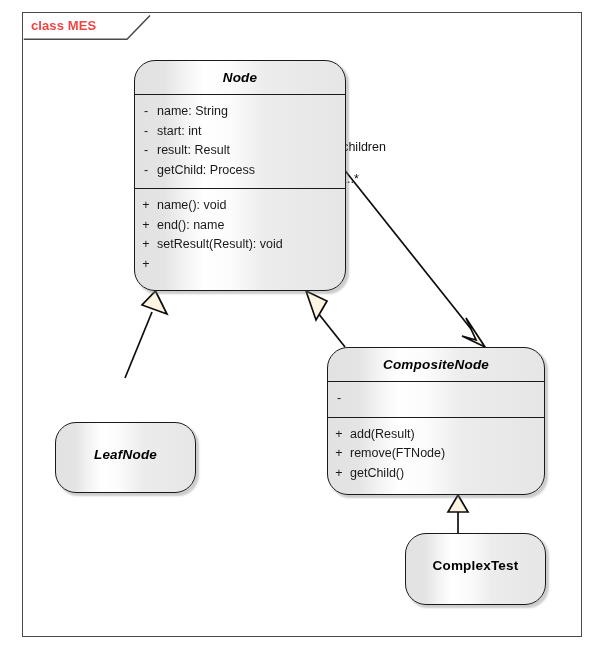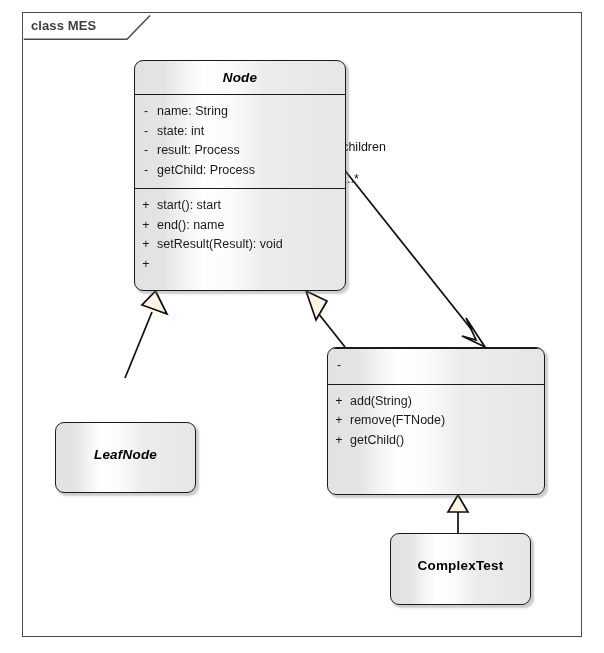--- a/index.html
+++ b/index.html
@@ -35,40 +35,40 @@
     top: 12px;
     height: 26px;
     box-sizing: border-box;
     display: flex;
     align-items: center;
     padding-left: 8px;
     padding-right: 26px;
     background: #ffffff;
     font-size: 13px;
     font-weight: bold;
-    color: #404040;
+    color: #ef4444;
     letter-spacing: 0.1px;
     border-left: 1.5px solid #4a4a4a;
     border-top: 1.5px solid #4a4a4a;
   }
   #frame-tab-cut {
     position: absolute;
     left: 0;
     top: 0;
     width: 130px;
     height: 27px;
     pointer-events: none;
   }
 
   
   .cls {
     position: absolute;
     box-sizing: border-box;
     border: 1.6px solid #1a1a1a;
-    border-radius: 9px;
+    border-radius: 21px;
     background:
       linear-gradient(to right,
         #e2e2e2 0%,
         #e4e4e4 14%,
         #f4f4f4 24%,
         #ffffff 33%,
         #fbfbfb 46%,
         #ececec 62%,
         #e6e6e6 100%);
     box-shadow: 2.5px 2.5px 2px rgba(120,120,120,0.38);
@@ -108,21 +108,21 @@
     color: #1a1a1a;
   }
   .member .sig {
     flex: 1 1 auto;
   }
 
   
   #cls-node        { left: 134px; top: 60px;  width: 212px; height: 231px; }
   #cls-leafnode    { left: 55px;  top: 378px; width: 141px; height: 71px; margin-top: 44px;  }
   #cls-composite   { left: 327px; top: 347px; width: 218px; height: 148px; }
-  #cls-complextest { left: 390px; top: 533px; width: 141px; height: 72px;  }
+  #cls-complextest { left: 405px; top: 533px; width: 141px; height: 72px;  }
 
   #cls-leafnode .cls-name,
   #cls-complextest .cls-name {
     padding-top: 24px;
   }
 
   
   #edges {
     position: absolute;
     left: 0;
@@ -201,67 +201,68 @@
   <div class="cls" id="cls-node">
     <div class="cls-name">Node</div>
     <div class="divider"></div>
     <div class="compartment">
       <div class="member">
         <span class="vis">-</span>
         <span class="sig">name: String</span>
       </div>
       <div class="member">
         <span class="vis">-</span>
-        <span class="sig">state: int</span>
-      </div>
-      <div class="member">
-        <span class="vis">-</span>
-        <span class="sig">result: Process</span>
+        <span class="sig">start: int</span>
+      </div>
+      <div class="member">
+        <span class="vis">-</span>
+        <span class="sig">result: Result</span>
       </div>
       <div class="member">
         <span class="vis">-</span>
         <span class="sig">getChild: Process</span>
       </div>
     </div>
     <div class="divider"></div>
     <div class="compartment">
       <div class="member">
         <span class="vis">+</span>
-        <span class="sig">start(): start</span>
+        <span class="sig">name(): void</span>
       </div>
       <div class="member">
         <span class="vis">+</span>
         <span class="sig">end(): name</span>
       </div>
       <div class="member">
         <span class="vis">+</span>
         <span class="sig">setResult(Result): void</span>
       </div>
       <div class="member">
         <span class="vis">+</span>
       </div>
     </div>
   </div>
 
   <div class="cls" id="cls-leafnode">
     <div class="cls-name">LeafNode</div>
   </div>
 
   <div class="cls" id="cls-composite">
-    <div class="divider"></div>
-    <div class="compartment">
-      <div class="member">
-        <span class="vis">-</span>
-      </div>
-    </div>
-    <div class="divider"></div>
-    <div class="compartment">
-      <div class="member">
-        <span class="vis">+</span>
-        <span class="sig">add(String)</span>
+    <div class="cls-name">CompositeNode</div>
+    <div class="divider"></div>
+    <div class="compartment">
+      <div class="member">
+        <span class="vis">-</span>
+      </div>
+    </div>
+    <div class="divider"></div>
+    <div class="compartment">
+      <div class="member">
+        <span class="vis">+</span>
+        <span class="sig">add(Result)</span>
       </div>
       <div class="member">
         <span class="vis">+</span>
         <span class="sig">remove(FTNode)</span>
       </div>
       <div class="member">
         <span class="vis">+</span>
         <span class="sig">getChild()</span>
       </div>
     </div>

